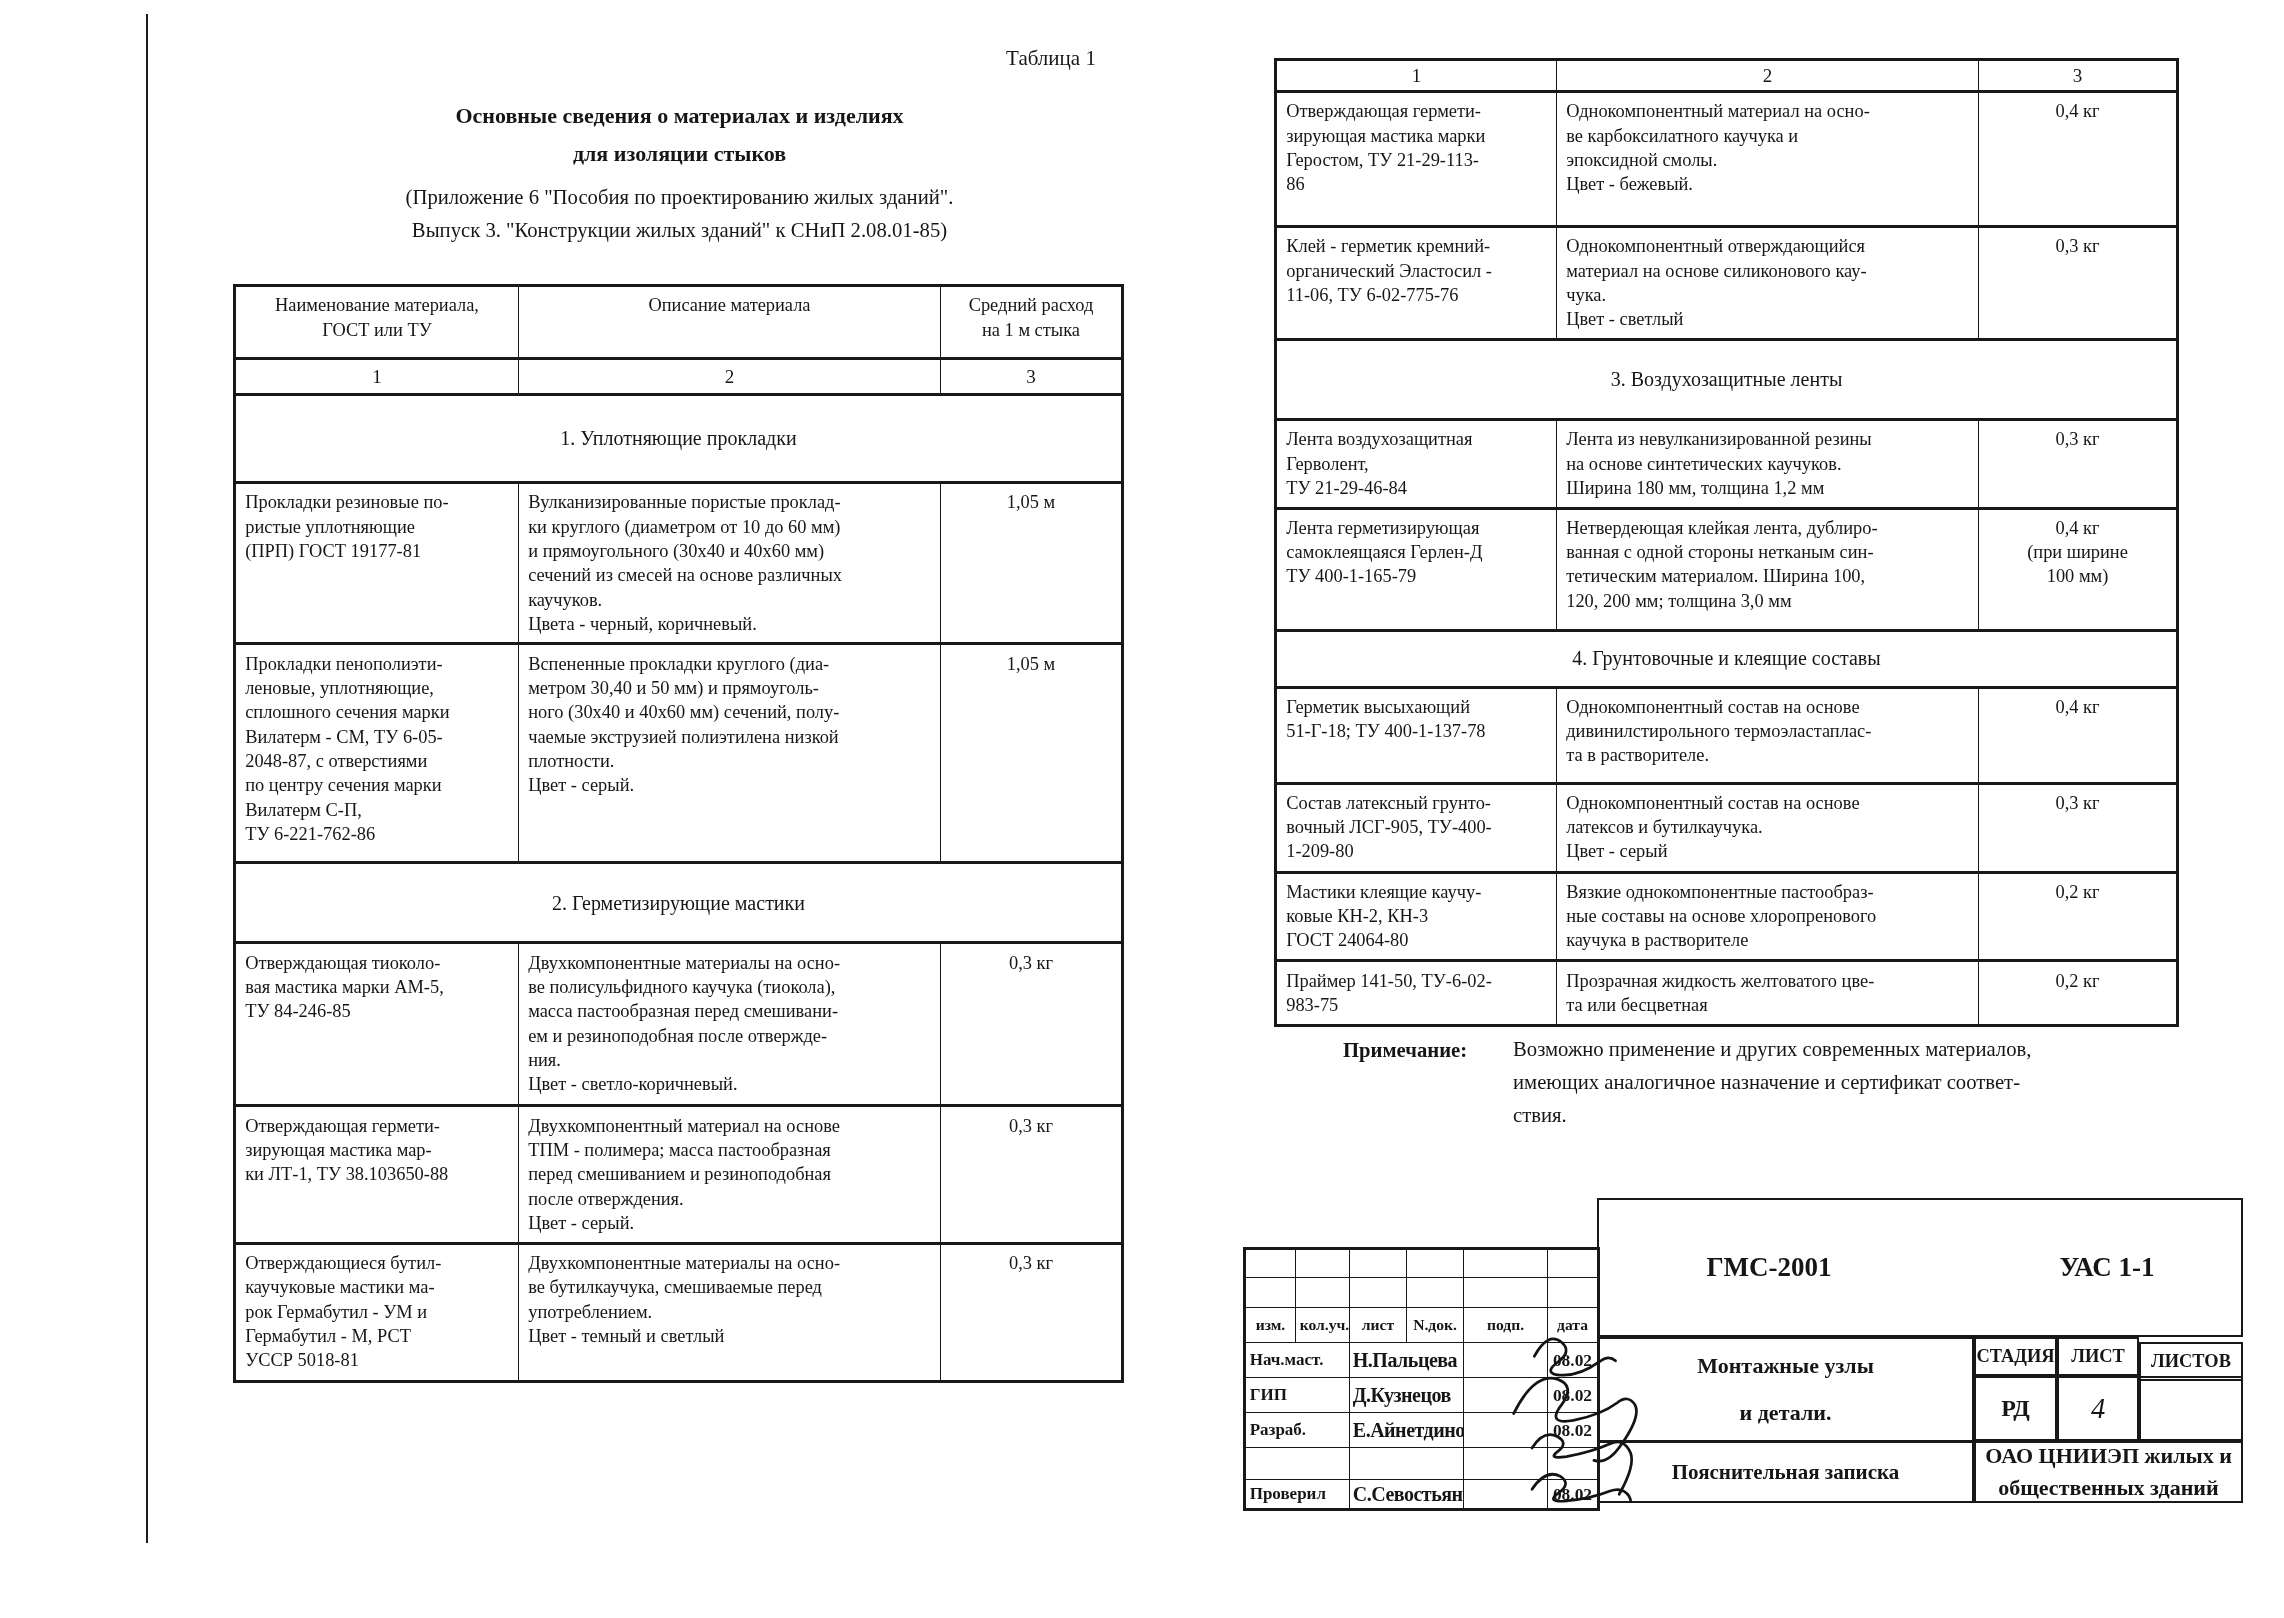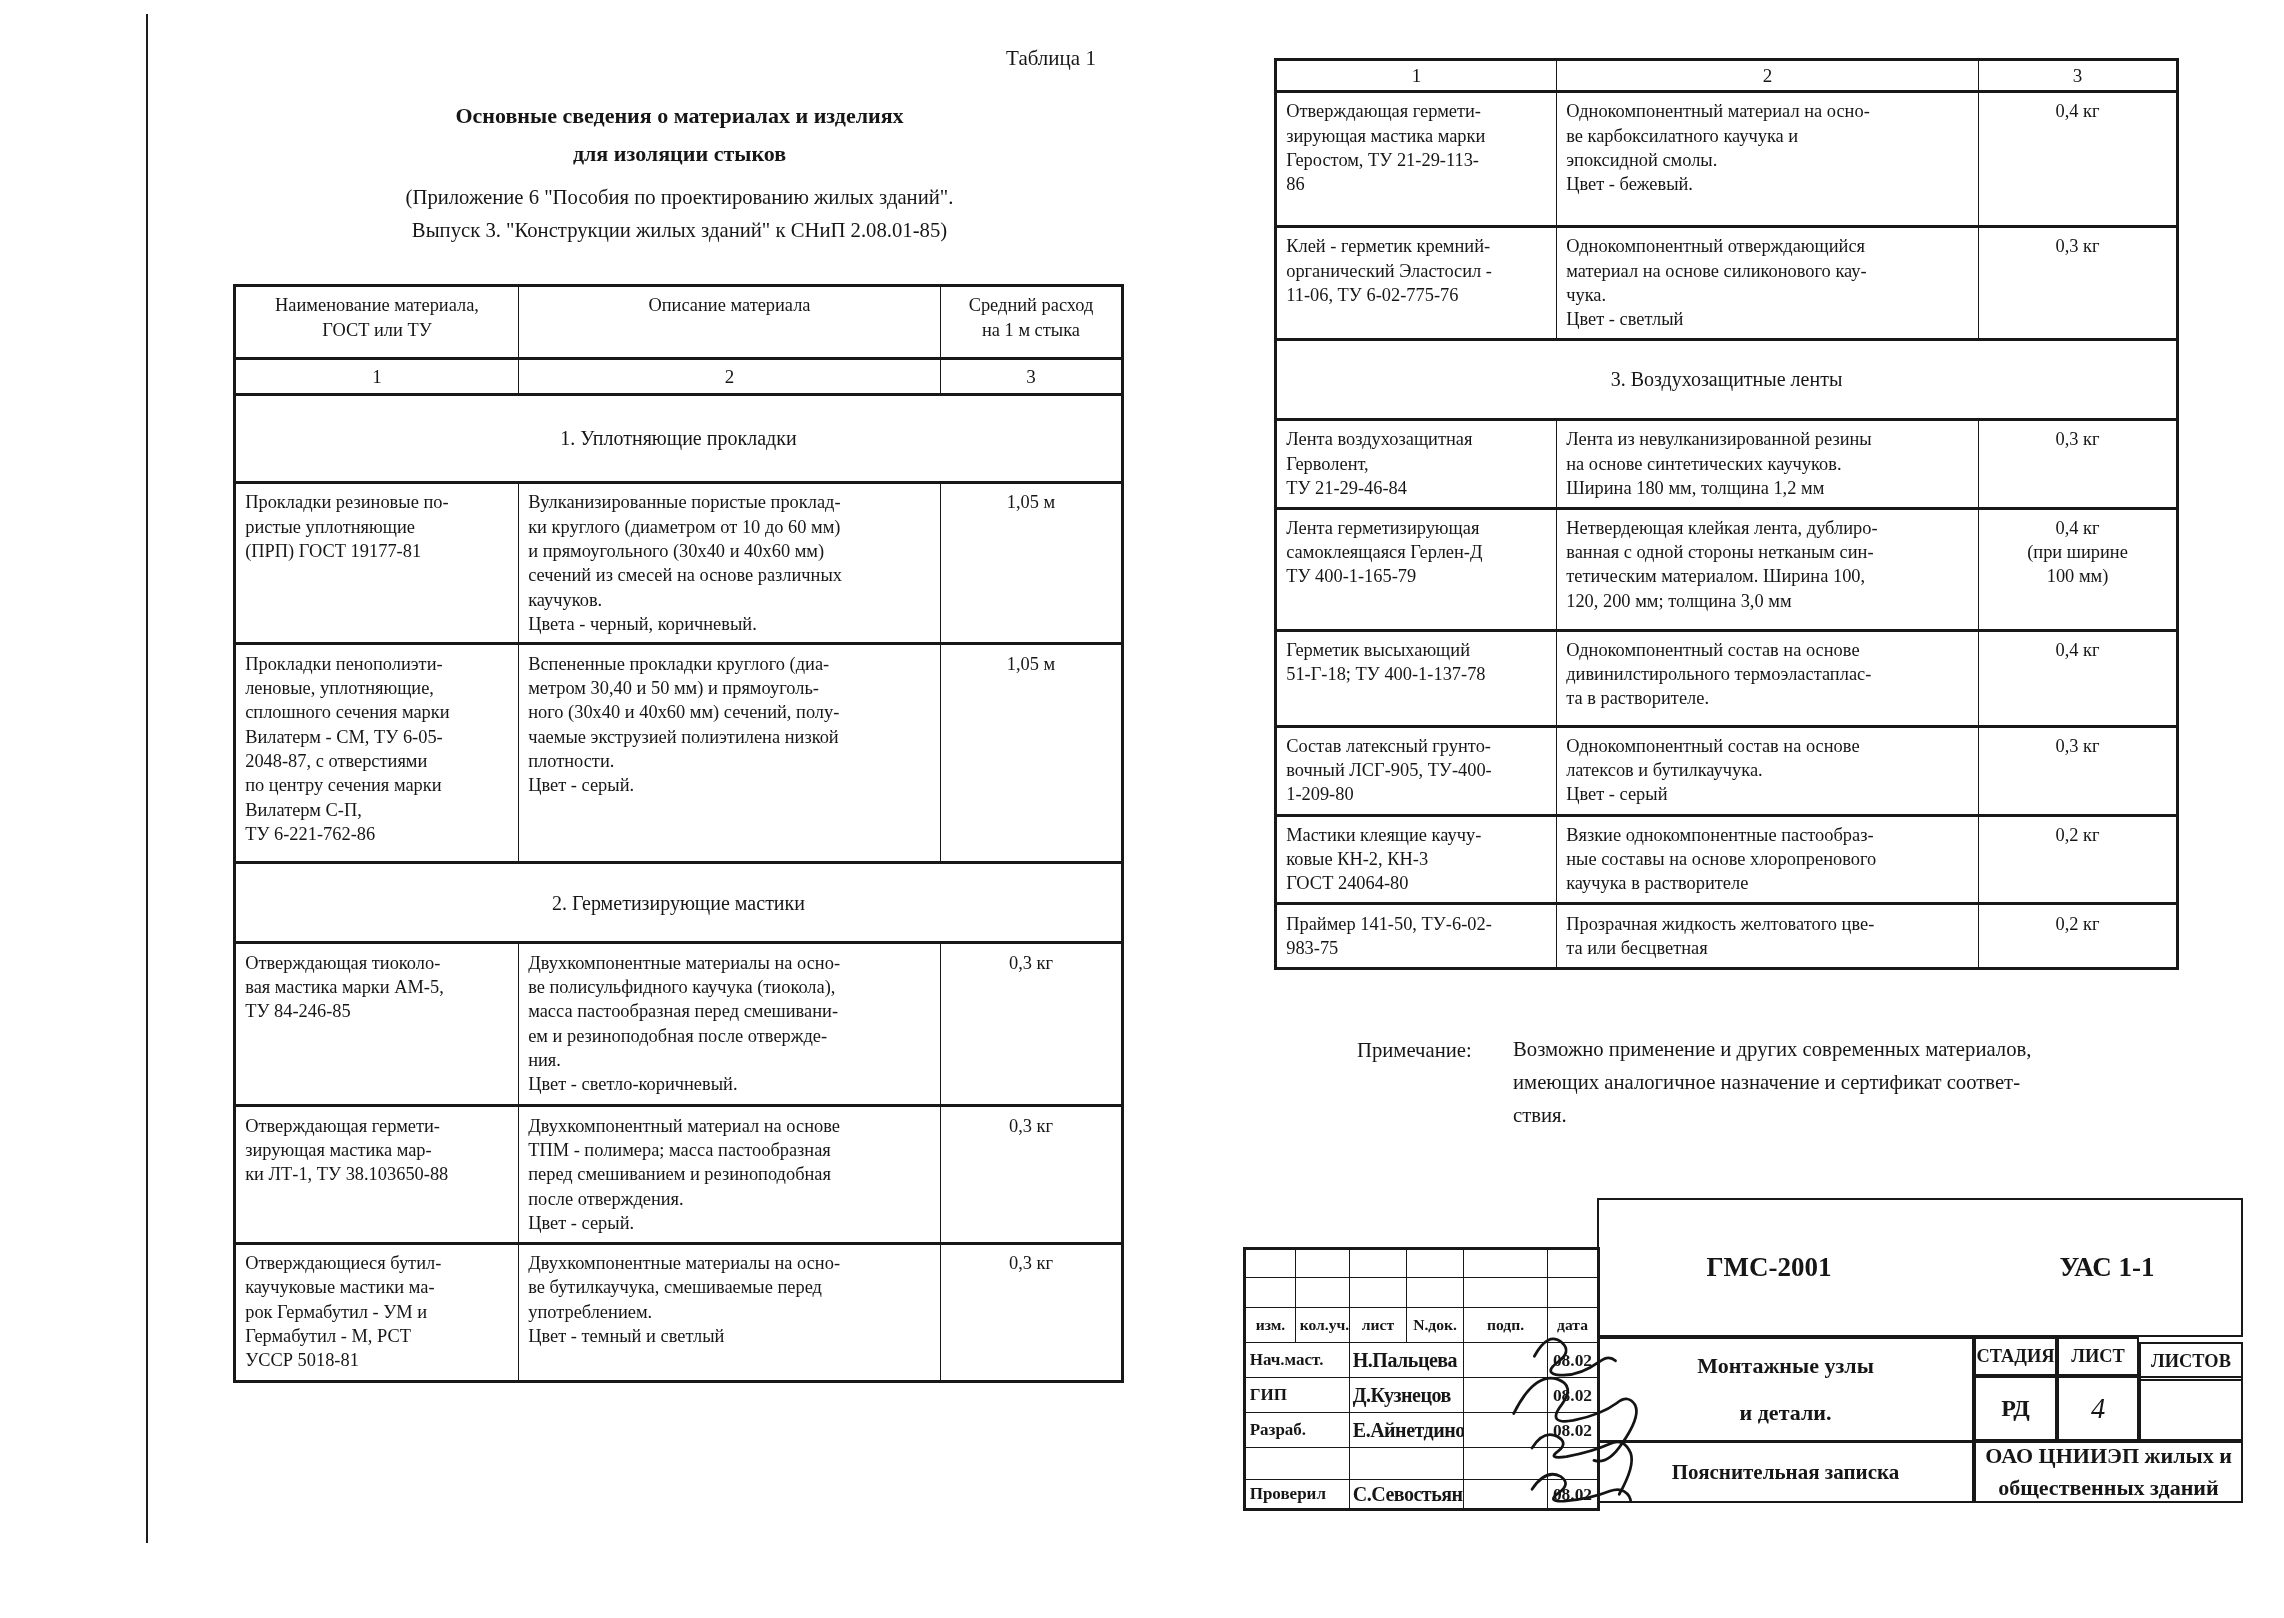--- a/index.html
+++ b/index.html
@@ -26,21 +26,21 @@
     vertical-align:top; white-space:pre-line; padding:6.4px 9.2px;
     font-size:18.4px; line-height:1.32; box-sizing:border-box; overflow:hidden;
   }
   table.doc { border:3.7px solid #181818; }
   td.hdr { text-align:center; vertical-align:top; padding-top:12px; font-size:19px; }
   tr.numrow td { text-align:center; vertical-align:middle; font-size:19px; padding:1.8px; }
   tr.secrow td { text-align:center; vertical-align:middle; font-size:20px; }
   td.qty { text-align:center; vertical-align:middle; font-size:19px; }
 
   
-  .note-label { position:absolute; left:1343px; top:1039px; font-size:20.7px; font-weight:normal;margin-left:14px; }
+  .note-label { position:absolute; left:1343px; top:1039px; font-size:20.7px; font-weight:bold; }
   .note-text  { position:absolute; left:1513px; top:1033px; width:661px; font-size:20.7px;
                 line-height:1.6; white-space:pre-line; }
 
   
   .tblock { position:absolute; left:1238px; top:1198px; width:1005px; height:305px; }
   .tcell { position:absolute; border:2.3px solid #181818; box-sizing:border-box;
            display:flex; align-items:center; justify-content:center;
            text-align:center; white-space:pre-line; }
   .band-top { font-weight:bold;padding-left:25px; }
   .doccode  { position:absolute; left:78px;  top:0; width:184px; height:100%;
@@ -219,20 +219,23 @@
 самоклеящаяся Герлен-Д
 ТУ 400-1-165-79</td>
         <td>Нетвердеющая клейкая лента, дублиро-
 ванная с одной стороны нетканым син-
 тетическим материалом.   Ширина 100,
 120, 200 мм; толщина 3,0 мм</td>
         <td class="qty">0,4 кг
 (при ширине
 100 мм)</td>
       </tr>
+      <tr class="secrow" style="height:57px">
+        <td colspan="3">4.  Грунтовочные и клеящие составы</td>
+      </tr>
       <tr style="height:96px">
         <td>Герметик  высыхающий
 51-Г-18; ТУ 400-1-137-78</td>
         <td>Однокомпонентный  состав  на  основе
 дивинилстирольного  термоэластаплас-
 та  в растворителе.</td>
         <td class="qty">0,4 кг</td>
       </tr>
       <tr style="height:89px">
         <td>Состав латексный грунто-

